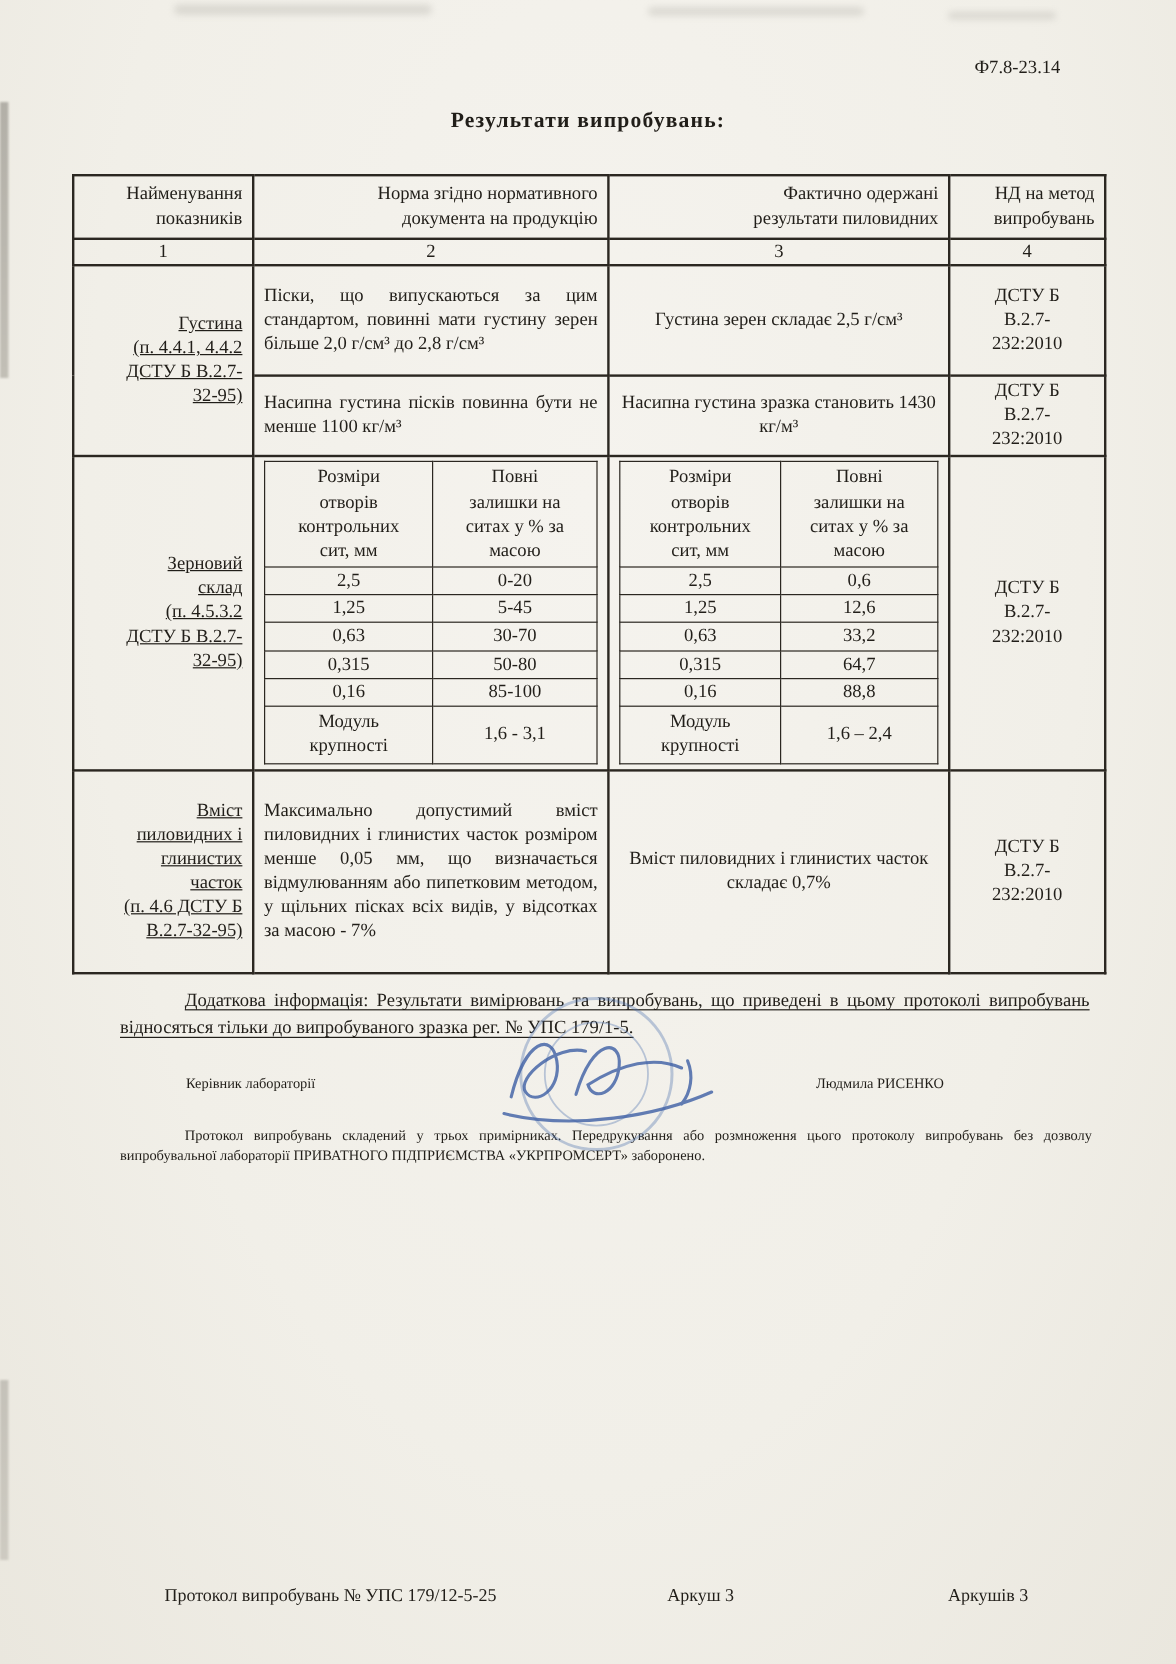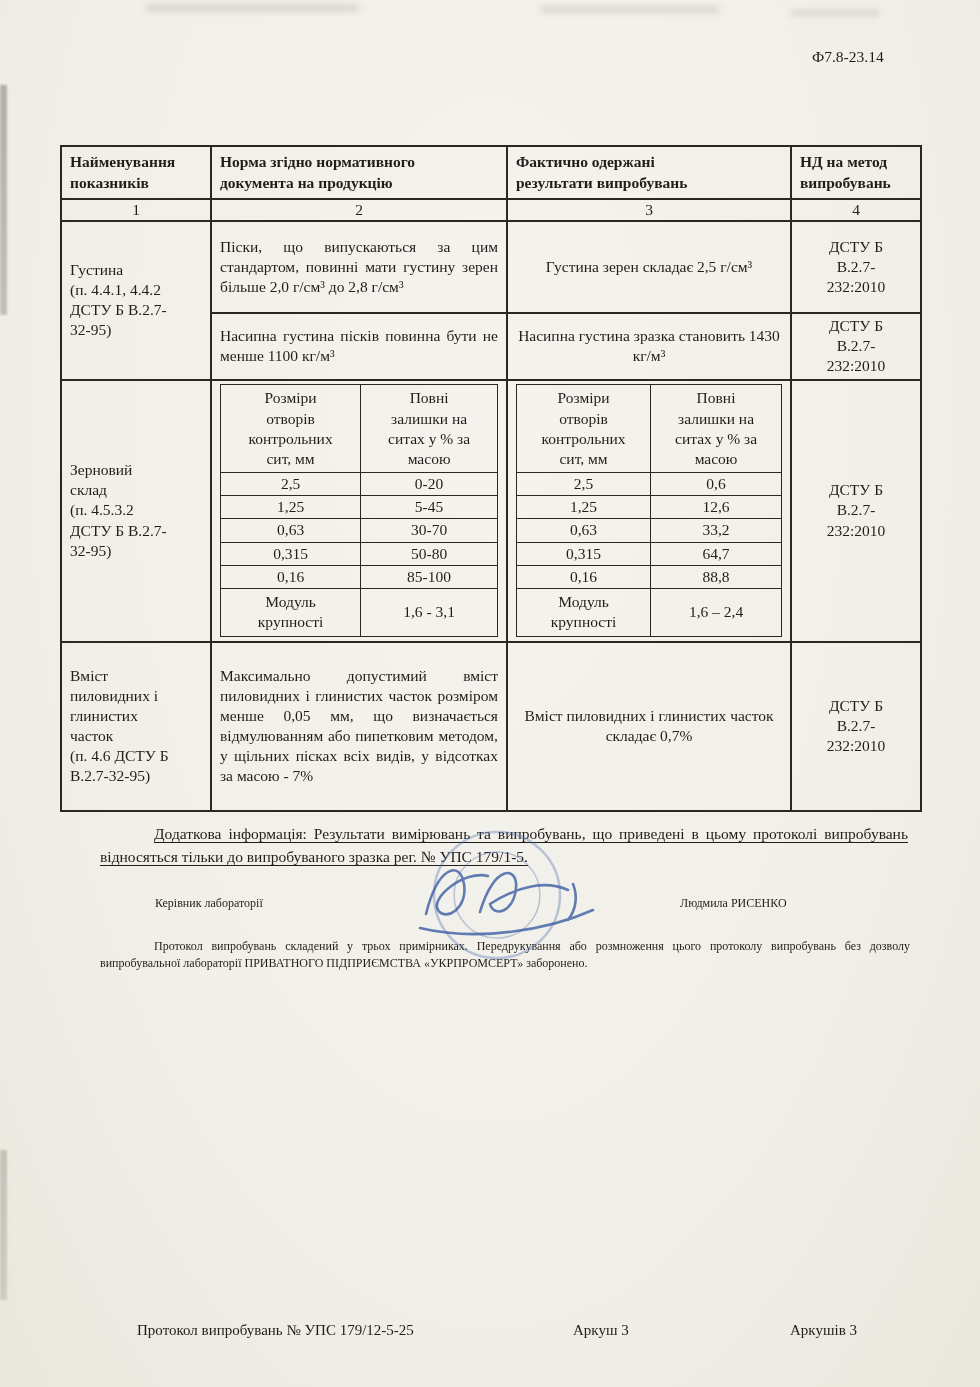--- a/index.html
+++ b/index.html
@@ -13,28 +13,28 @@
   .form-code { position:absolute; top:48px; left:812px; font-size:15.5px; }
   .title { position:absolute; top:90px; left:0; width:100%; text-align:center;
            font-size:18px; font-weight:bold; letter-spacing:1px; margin:0; }
 
   .results-table { position:absolute; top:145px; left:60px; width:860px;
                    border-collapse:collapse; table-layout:fixed; }
   .results-table th, .results-table td {
     border:2px solid #2b2721; padding:2px 8px; font-size:15.5px;
     vertical-align:middle; line-height:1.3;
   }
-  .results-table thead th { font-weight:bold; text-align:left; white-space:pre-line; height:53px; }
+  .results-table thead th { font-weight:normal; text-align:right; white-space:pre-line; height:53px; }
   tr.colnums td { height:22px; text-align:center; padding:0; }
   tr.row-density-a { height:92px; }
   tr.row-density-b { height:65px; }
   tr.row-grain     { height:262px; }
   tr.row-dust      { height:169px; }
 
-  .name-cell   { text-align:left; white-space:pre-line; }
+  .name-cell   { text-align:right; white-space:pre-line;text-decoration:underline; }
   .method-cell { text-align:center; white-space:pre-line; }
   .norm-cell   { text-align:justify; padding:4px 10px; line-height:1.35; }
   .result-cell { text-align:center; padding:4px 10px; }
   .nested-cell { vertical-align:top; padding:4px 7px;margin-top:46px; }
 
   .sieve { width:100%; border-collapse:collapse; }
   .sieve th, .sieve td { border:1.5px solid #2b2721; font-size:15.5px;
     text-align:center; padding:1px 3px; line-height:1.3; font-weight:normal; }
   .sieve th { white-space:pre-line; height:88px; vertical-align:middle; }
   .sieve td { height:22px; }
@@ -47,21 +47,21 @@
   .sig-row { position:absolute; top:896px; left:0; width:100%; height:24px; font-size:12px; }
   .sig-role { position:absolute; left:155px; top:0; }
   .sig-name { position:absolute; left:680px; top:0; }
   .stamp-svg { position:absolute; left:368px; top:826px; z-index:3; }
 
   .disclaimer { position:absolute; top:938px; left:100px; width:810px; margin:0;
     font-size:12px; line-height:1.45; text-indent:54px; text-align:justify; }
 
   .footer { position:absolute; top:1322px; left:0; width:100%; font-size:15px; height:22px; }
   .footer-protocol { position:absolute; left:137px; }
-  .footer-sheet    { position:absolute; left:573px;text-align:center; }
+  .footer-sheet    { position:absolute; left:556px;text-align:center; }
   .footer-sheets   { position:absolute; left:790px; }
 
   
   .smudge { position:absolute; background:#9a9890; opacity:.28; filter:blur(3px); border-radius:4px; }
   .sm1 { top:4px; left:145px; width:215px; height:8px; }
   .sm2 { top:6px; left:540px; width:180px; height:7px; }
   .sm3 { top:10px; left:790px; width:90px; height:6px; }
   .edge { position:absolute; left:0; width:7px; background:linear-gradient(#6b675f,#8d897f); filter:blur(1px); }
   .e1 { top:85px; height:230px; opacity:.45; }
   .e2 { top:1150px; height:150px; opacity:.3; }
@@ -71,36 +71,37 @@
 
 <div class="page">
 
   <div class="smudge sm1"></div>
   <div class="smudge sm2"></div>
   <div class="smudge sm3"></div>
   <div class="edge e1"></div>
   <div class="edge e2"></div>
 
   <div class="form-code">Ф7.8-23.14</div>
+  <h1 class="title">Результати випробувань:</h1>
 
   <table class="results-table">
     <colgroup>
       <col style="width:150px">
         <col style="width:296px">
         <col style="width:284px">
         <col style="width:130px">
     </colgroup>
     <thead>
       <tr>
         <th>Найменування
 показників</th>
         <th>Норма згідно нормативного
 документа на продукцію</th>
         <th>Фактично одержані
-результати випробувань</th>
+результати пиловидних</th>
         <th>НД на метод
 випробувань</th>
       </tr>
       <tr class="colnums">
         <td>1</td>
         <td>2</td>
         <td>3</td>
         <td>4</td>
       </tr>
     </thead>

